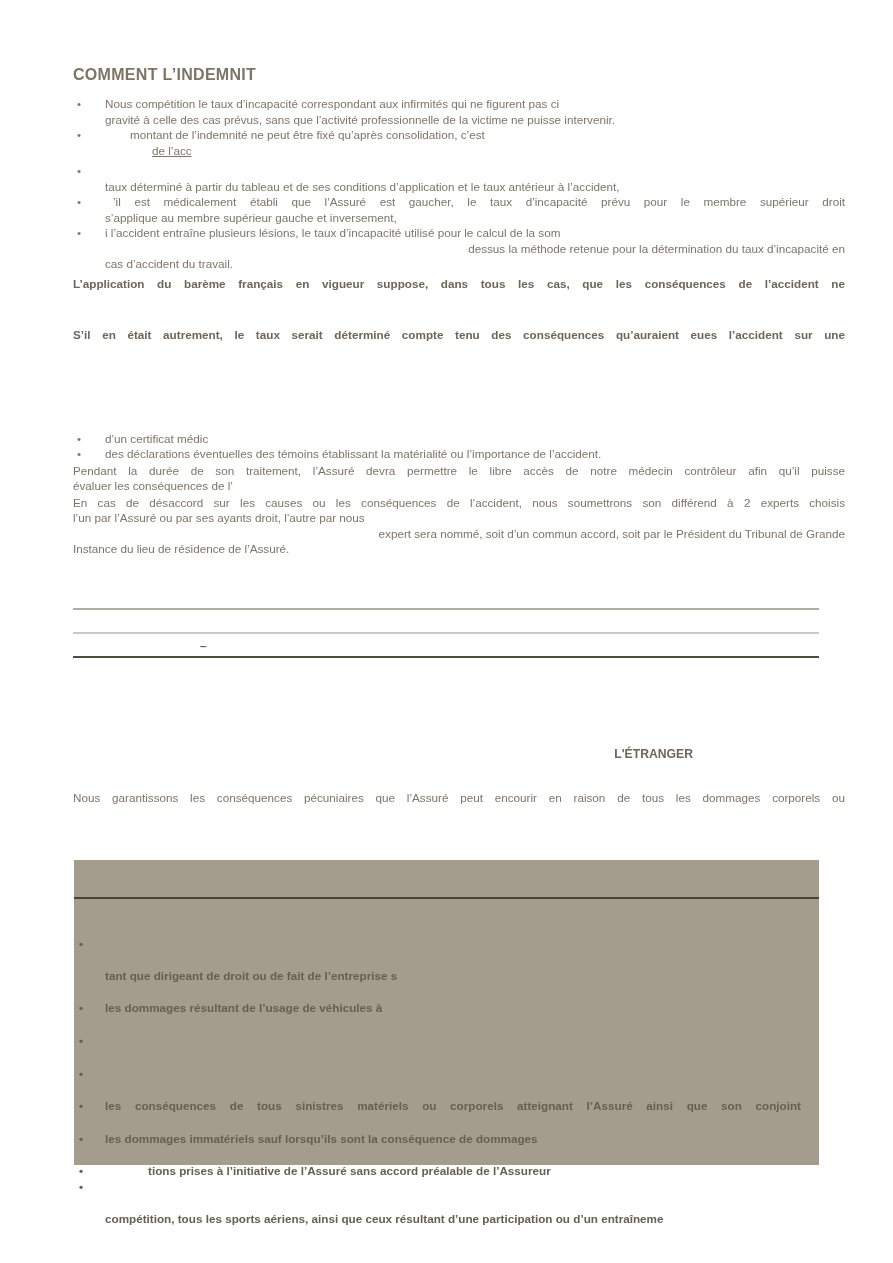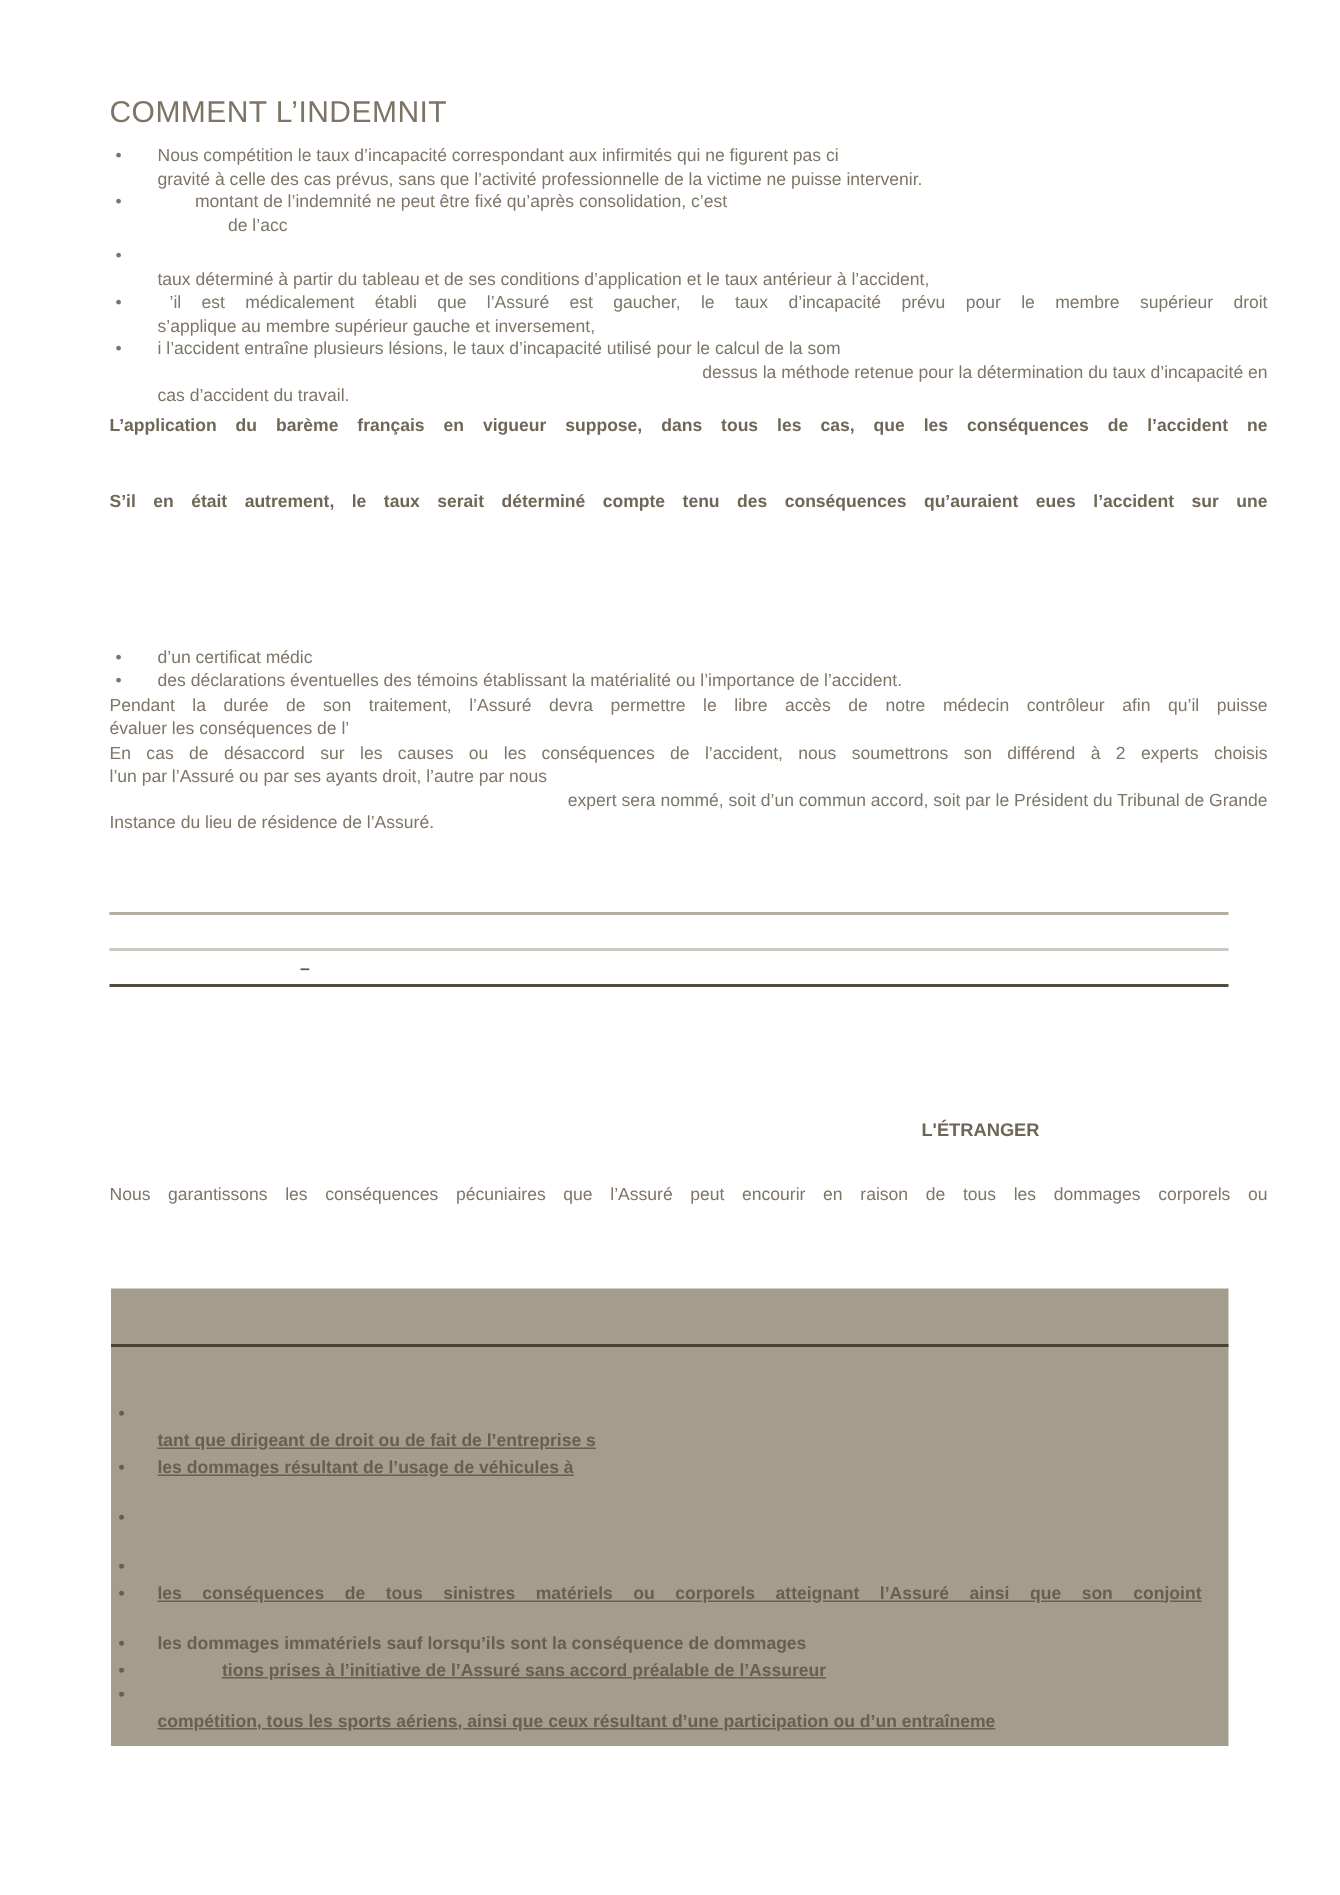--- a/index.html
+++ b/index.html
@@ -9,37 +9,37 @@
     background: #ffffff;
     font-family: "Liberation Sans", "DejaVu Sans", sans-serif;
     font-size: 11.7px;
     line-height: 15.5px;
     color: #7e7566;
     overflow: hidden;
   }
   .content { padding: 0 48px 0 73px; }
 
   .title {
-    font-size: 20px;
+    font-size: 16px;
     line-height: 18px;
-    font-weight: 400;
+    font-weight: 700;
     letter-spacing: 0.3px;
     margin: 66px 0 0 0;
     color: #7d7466;
   }
 
   .list { margin-top: 12px; }
   .li { position: relative; padding-left: 32px; }
   .bu { position: absolute; left: 4px; top: 0; }
   .line { min-height: 15.5px; }
   .jline { text-align: justify; text-align-last: justify; }
   .right { text-align: right; }
   .ind8  { text-indent: 8px; }
   .ind25 { margin-left: 25px; }
-  .ind47 { margin-left: 47px; }
+  .ind47 { margin-left: 47px; text-decoration: underline; }
   .mt5 { margin-top: 5px; }
 
   .bold-para {
     font-weight: 700;
     color: #6e6657;
   }
   .bp1 { margin-top: 4px; }
   .bp2 { margin-top: 36px; }
 
   .list2 { margin-top: 88px; }
@@ -61,21 +61,21 @@
     margin-left: 1px;
     width: 745px;
     height: 305px;
     background: #a49c8c;
   }
   .box-head { height: 37px; }
   .box-rule { height: 2px; background: #494434; }
   .box-body { padding-top: 37px; font-weight: 700; color: #67604f; }
   .bxli { position: relative; padding-left: 31px; padding-right: 18px; line-height: 16px; min-height: 16px; }
   .bxli .bu { left: 5px; }
-  .mt2 { margin-top: 2px; text-decoration: underline; }
+  .mt2 { margin-top: 16px; }
   .mt17 { margin-top: 17px; }
   .ind43 { margin-left: 43px; }
 </style>
 </head>
 <body>
 
 <div class="content">
 
   <h1 class="title">COMMENT L’INDEMNIT</h1>
 

